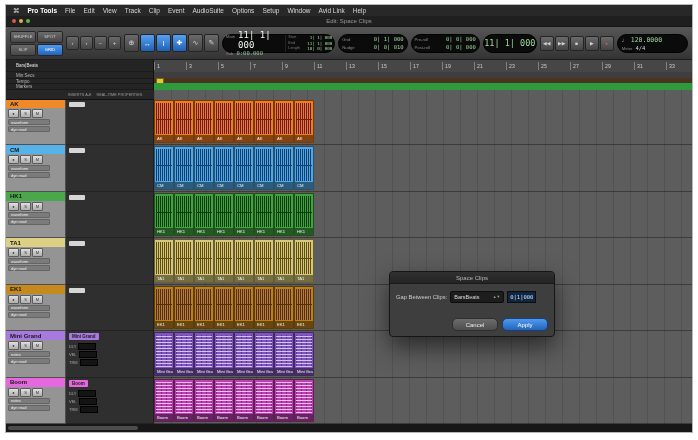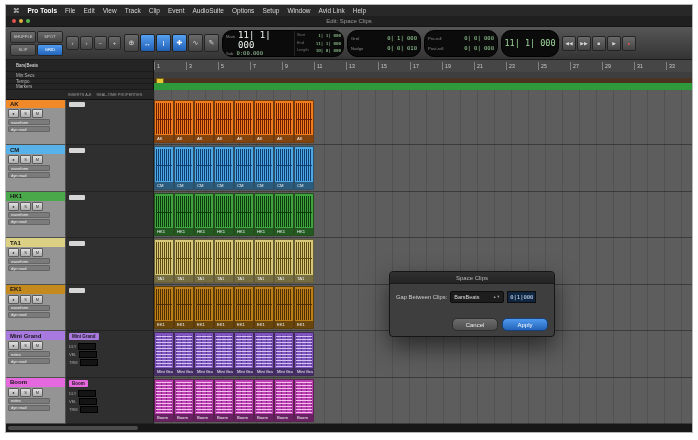--- a/index.html
+++ b/index.html
@@ -28,21 +28,21 @@
   .mode-btn{background:linear-gradient(#6a6a6a,#474747);border:1px solid #262626;color:#cfcfcf;
             font-size:4.2px;display:flex;align-items:center;justify-content:center;border-radius:2px}
   .mode-btn.active{background:linear-gradient(#4f9af0,#2364b8);color:#fff}
   .zoomc{display:flex;gap:1px}
   .icon-btn{width:11px;height:12px;background:linear-gradient(#686868,#454545);border:1px solid #262626;
             border-radius:2px;color:#d0d0d0;font-size:6px;display:flex;align-items:center;justify-content:center}
   .toolsc{display:flex;gap:1px}
   .tool-btn{width:13px;height:16px;background:linear-gradient(#6a6a6a,#444444);border:1px solid #242424;
             border-radius:2px;color:#d8d8d8;font-size:7px;display:flex;align-items:center;justify-content:center}
   .tool-btn.active{background:linear-gradient(#56a0f2,#2160b4);color:#fff}
-  .lcd{background:#0b0b0b;border:1px solid #000;border-radius:10px;box-sizing:border-box;height:27px}
+  .lcd{background:#0b0b0b;border:1px solid #000;border-radius:10px;box-sizing:border-box;height:19px}
   .lcd-mainbox{width:122px;display:flex}
   .lcd-left{flex:1;display:flex;flex-direction:column;justify-content:center;padding:0 3px}
   .lcd-row{display:flex;align-items:baseline;gap:3px}
   .lcd-lab{font-size:4.2px;color:#8a8a8a}
   .lcd-main{font-size:9px;color:#eef7ee;font-family:"DejaVu Sans Mono",monospace;letter-spacing:0}
   .lcd-sub{font-size:5.5px;color:#9fc89f;font-family:"DejaVu Sans Mono",monospace}
   .sel-col{width:44px;border-left:1px solid #222;display:flex;flex-direction:column;justify-content:space-evenly;padding:0 2px}
   .sel-row{display:flex;justify-content:space-between}
   .sel-lab{font-size:3.8px;color:#777}
   .sel-val{font-size:4.2px;color:#9fd89f;font-family:"DejaVu Sans Mono",monospace}
@@ -248,20 +248,30 @@
       </div>
 
       <div class="transport">
           <div class="tp-btn">◀◀</div>
           <div class="tp-btn">▶▶</div>
           <div class="tp-btn">■</div>
           <div class="tp-btn">▶</div>
           <div class="tp-btn rec">●</div>
         </div>
 
+      <div class="lcd tempo-box">
+        <div class="tempo-row">
+          <span class="tempo-note">♩</span>
+          <span class="tempo-val">120.0000</span>
+        </div>
+        <div class="tempo-row">
+          <span class="meter-lab">Meter</span>
+          <span class="meter-val">4/4</span>
+        </div>
+      </div>
     </div>
 
     <div class="rulers">
       <div class="ruler-names">
           <span>Bars|Beats</span>
           <span>Min:Secs</span>
           <span>Tempo</span>
           <span>Markers</span>
         </div>
       <div class="ruler-main">

